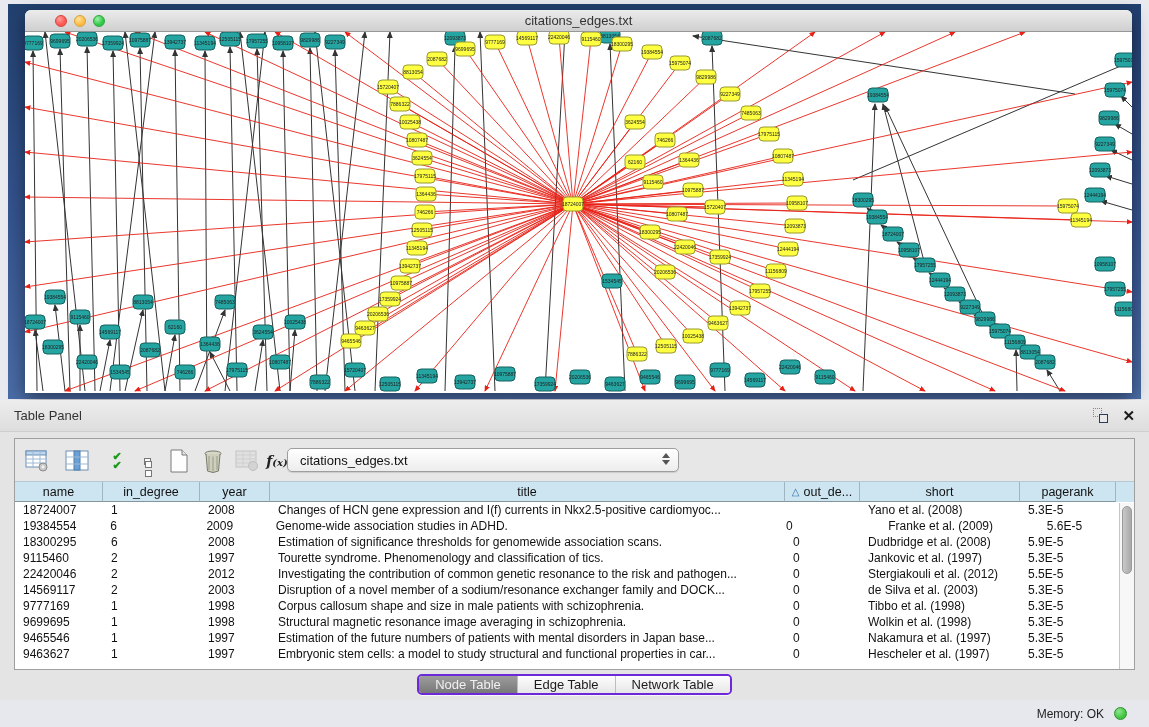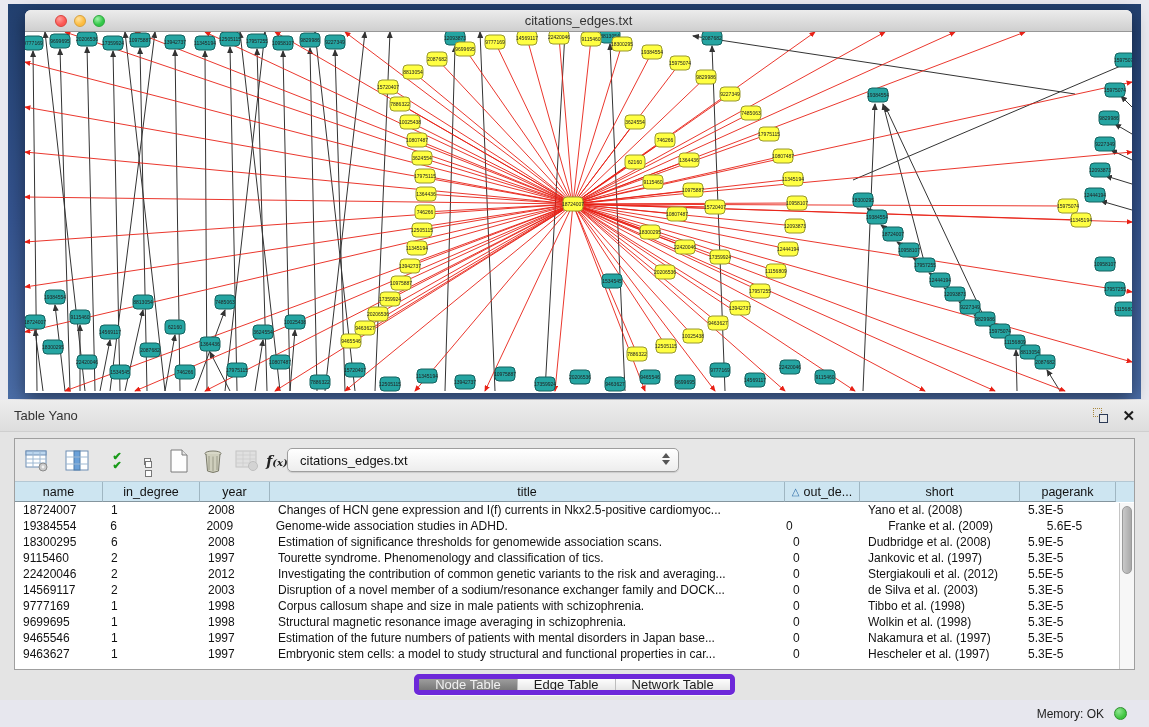--- a/index.html
+++ b/index.html
@@ -60,21 +60,21 @@
     border-right:1px solid #9fb6c2; border-bottom:1px solid #84959e; height:100%; overflow:hidden; white-space:nowrap; }
   .th .sort { color:#2e6da8; font-size:10px; margin-right:4px; }
   .tbody { position:relative; height:160px; overflow:hidden; }
   .tr { display:flex; height:16px; }
   .td { font-size:12px; color:#111; padding:1px 0 0 8px; white-space:nowrap; overflow:hidden; }
   .vscroll { position:absolute; right:0; top:64px; bottom:0; width:15px; background:#f7f7f7; border-left:1px solid #c5c5c5; }
   .vthumb { position:absolute; left:2px; top:3px; width:10px; height:68px; border-radius:5px;
     background:linear-gradient(90deg,#c9c9c9,#a9a9a9); border:1px solid #9a9a9a; }
 
   .tabs { position:absolute; left:0; right:0; top:274px; display:flex; justify-content:center; }
-  .seg { display:flex; border:5px solid #6d28d9; border-radius:5px; overflow:hidden; height:21px;
+  .seg { display:flex; border:2px solid #6d28d9; border-radius:5px; overflow:hidden; height:21px;
     box-shadow:0 1px 0 rgba(255,255,255,.7); }
   .seg .tab { display:flex; align-items:center; padding:0 16px; font-size:13px;
     background:linear-gradient(180deg,#fdfdfd,#e7e7e7); color:#1c1c1c; border-left:1px solid #bdbdbd; }
   .seg .tab:first-child { border-left:none; }
   .seg .tab.sel { background:linear-gradient(180deg,#9d9d9d,#787878); color:#f1f1f1; }
 
   .statusbar { position:absolute; left:0; top:700px; width:1149px; height:27px; background:#e7e7ee;
     display:flex; align-items:center; justify-content:flex-end; }
   .statusbar .mem { font-size:12px; color:#222; margin-right:10px; }
   .memdot { width:13px; height:13px; border-radius:50%; margin-right:22px;
@@ -512,21 +512,21 @@
           <rect x="1046" y="181" width="20" height="14" rx="4" class="ny"></rect>
           <text x="1056" y="190" class="nl">11345194</text>
           <rect x="538" y="165" width="20" height="14" rx="4" class="ny hub"></rect>
           <text x="548" y="174" class="nl">18724007</text>
         </svg>
     </div>
   </div>
 
   <div class="table-panel">
     <div class="panel-titlebar">
-      <span class="ptitle">Table Yano</span>
+      <span class="ptitle">Table Panel</span>
       <div class="ptb-icons">
         <span class="float-ic">
             <i class="sq1"></i>
             <i class="sq2"></i>
           </span>
         <span class="close-ic">✕</span>
       </div>
     </div>
 
     <div class="panel-content">
@@ -646,21 +646,21 @@
             <div class="td" style="width: 70px;">1997</div>
             <div class="td" style="width: 515px;">Tourette syndrome. Phenomenology and classification of tics.</div>
             <div class="td" style="width: 75px;">0</div>
             <div class="td" style="width: 160px;">Jankovic et al. (1997)</div>
             <div class="td" style="width: 96px;">5.3E-5</div>
           </div>
           <div class="tr">
             <div class="td" style="width: 88px;">22420046</div>
             <div class="td" style="width: 97px;">2</div>
             <div class="td" style="width: 70px;">2012</div>
-            <div class="td" style="width: 515px;">Investigating the contribution of common genetic variants to the risk and averaging...</div>
+            <div class="td" style="width: 515px;">Investigating the contribution of common genetic resonance to the risk and pathogen...</div>
             <div class="td" style="width: 75px;">0</div>
             <div class="td" style="width: 160px;">Stergiakouli et al. (2012)</div>
             <div class="td" style="width: 96px;">5.5E-5</div>
           </div>
           <div class="tr">
             <div class="td" style="width: 88px;">14569117</div>
             <div class="td" style="width: 97px;">2</div>
             <div class="td" style="width: 70px;">2003</div>
             <div class="td" style="width: 515px;">Disruption of a novel member of a sodium/resonance exchanger family and DOCK...</div>
             <div class="td" style="width: 75px;">0</div>

